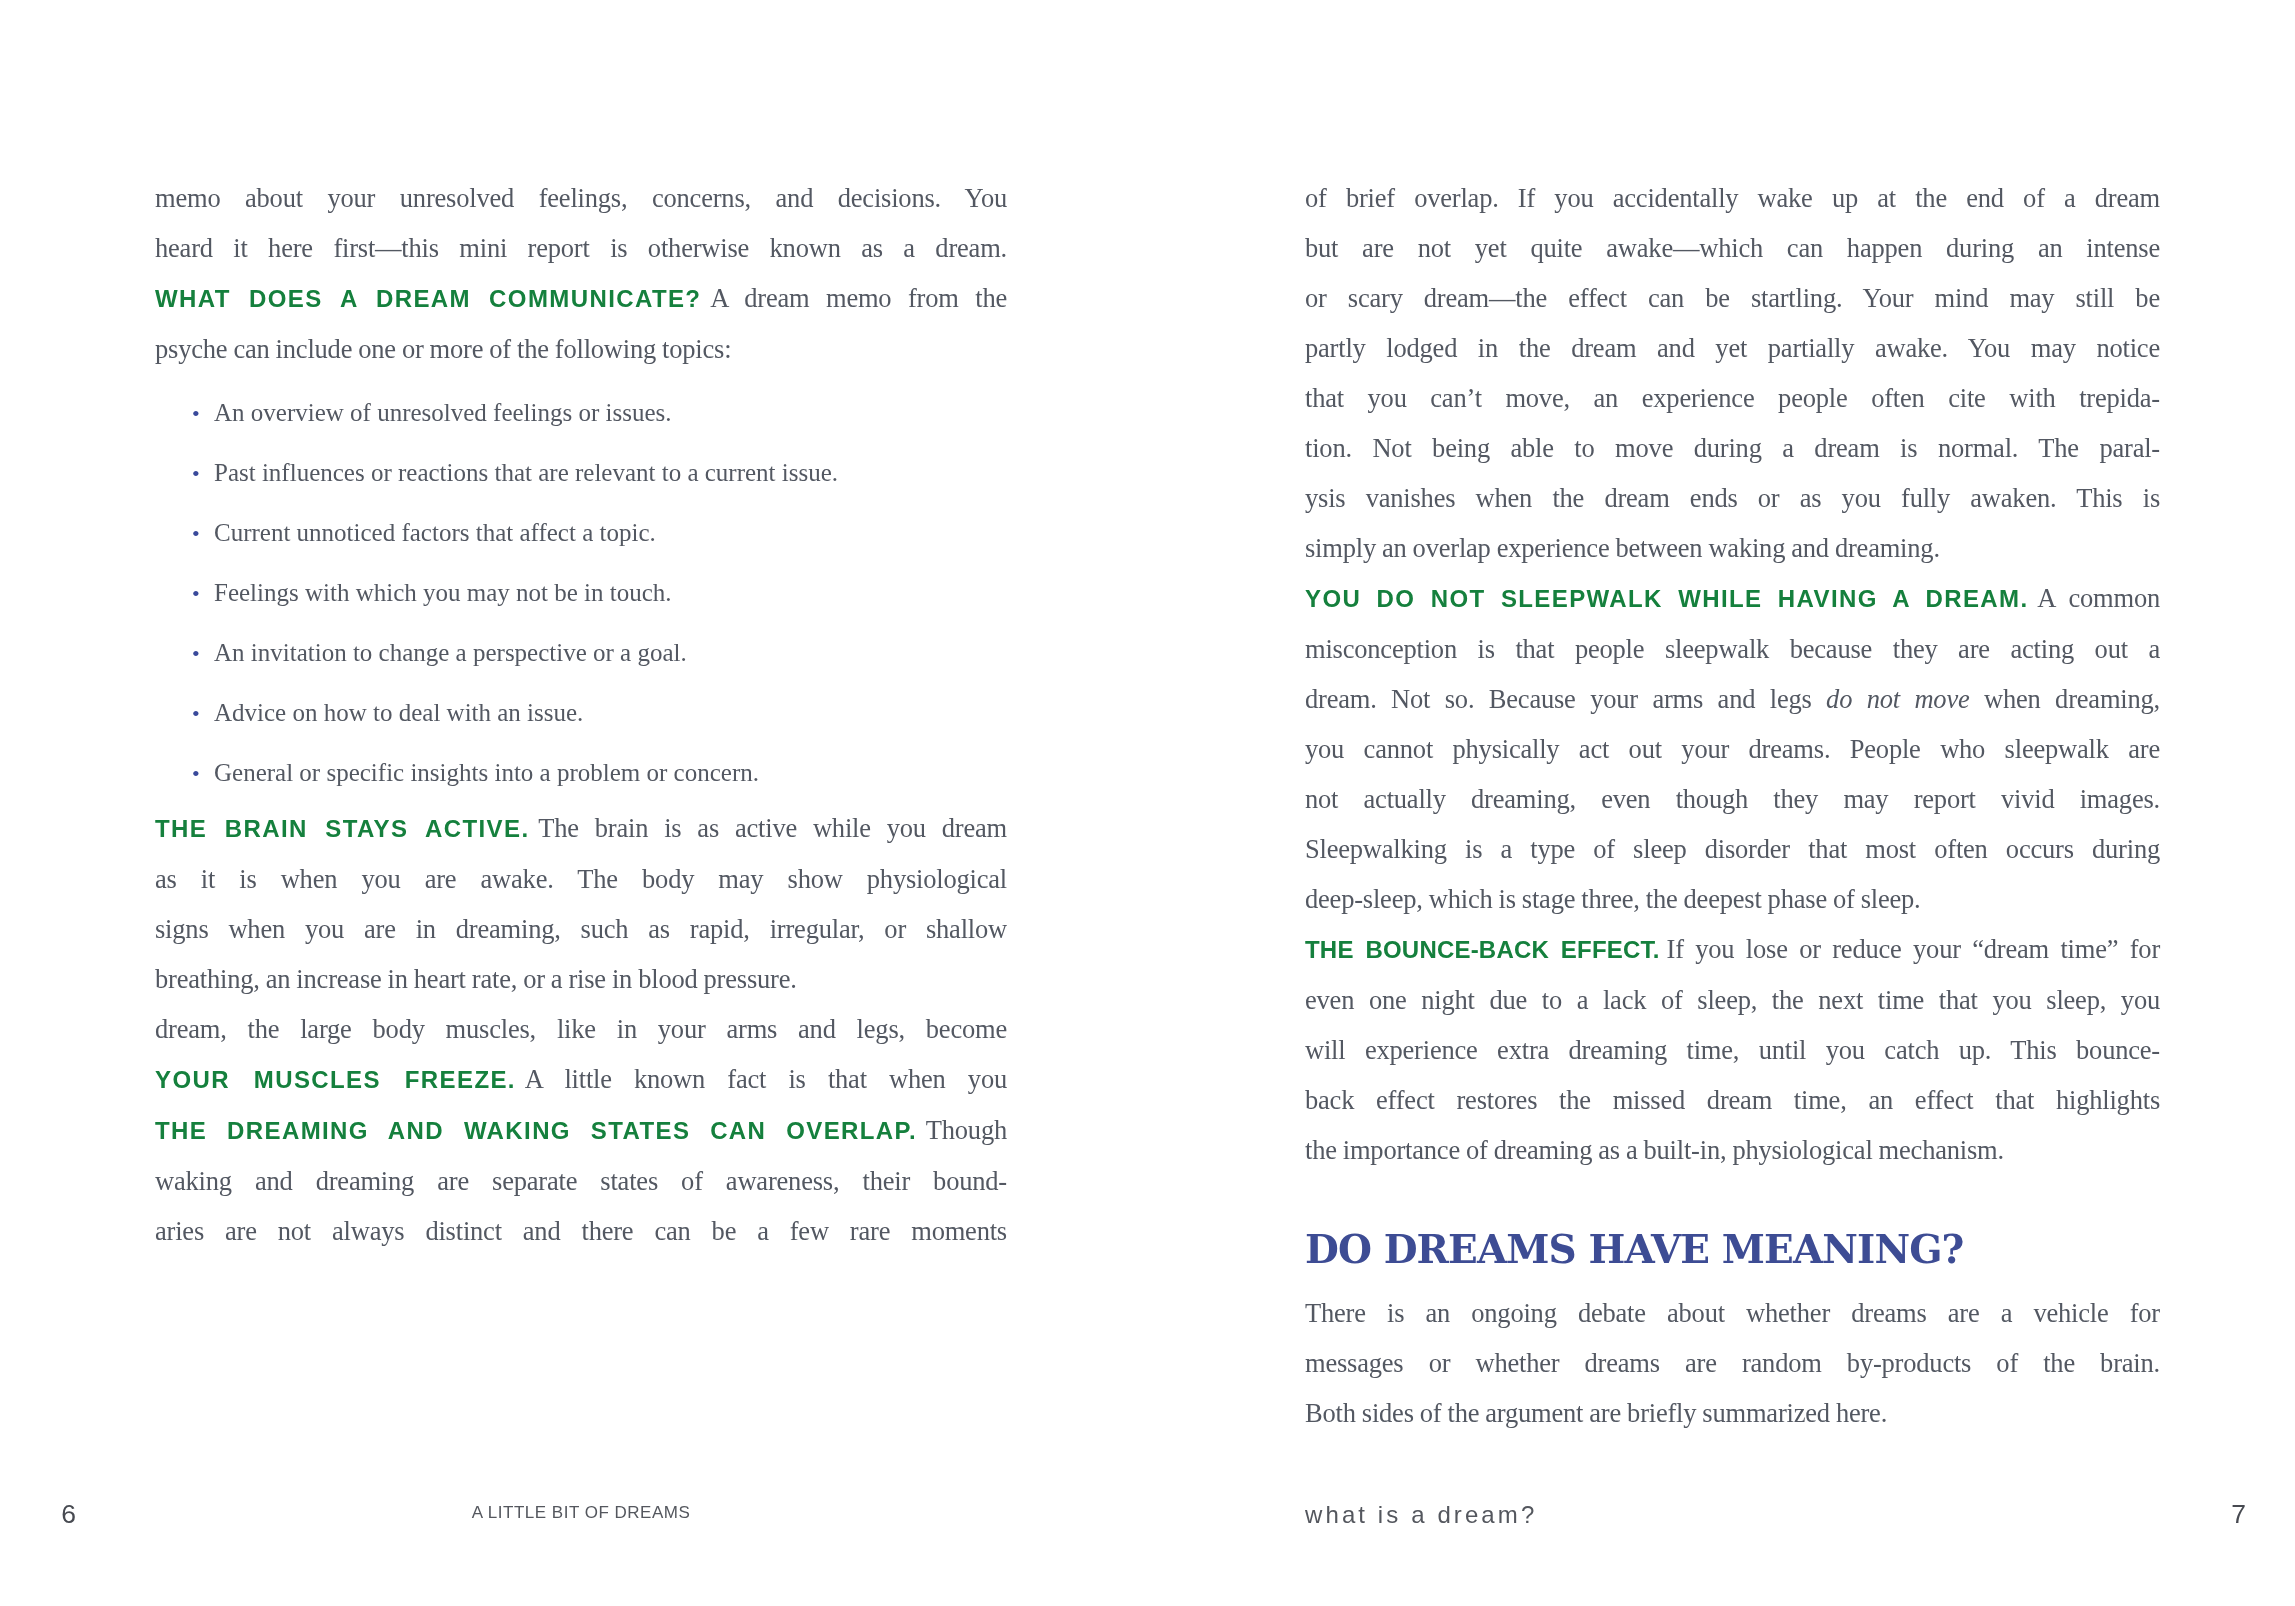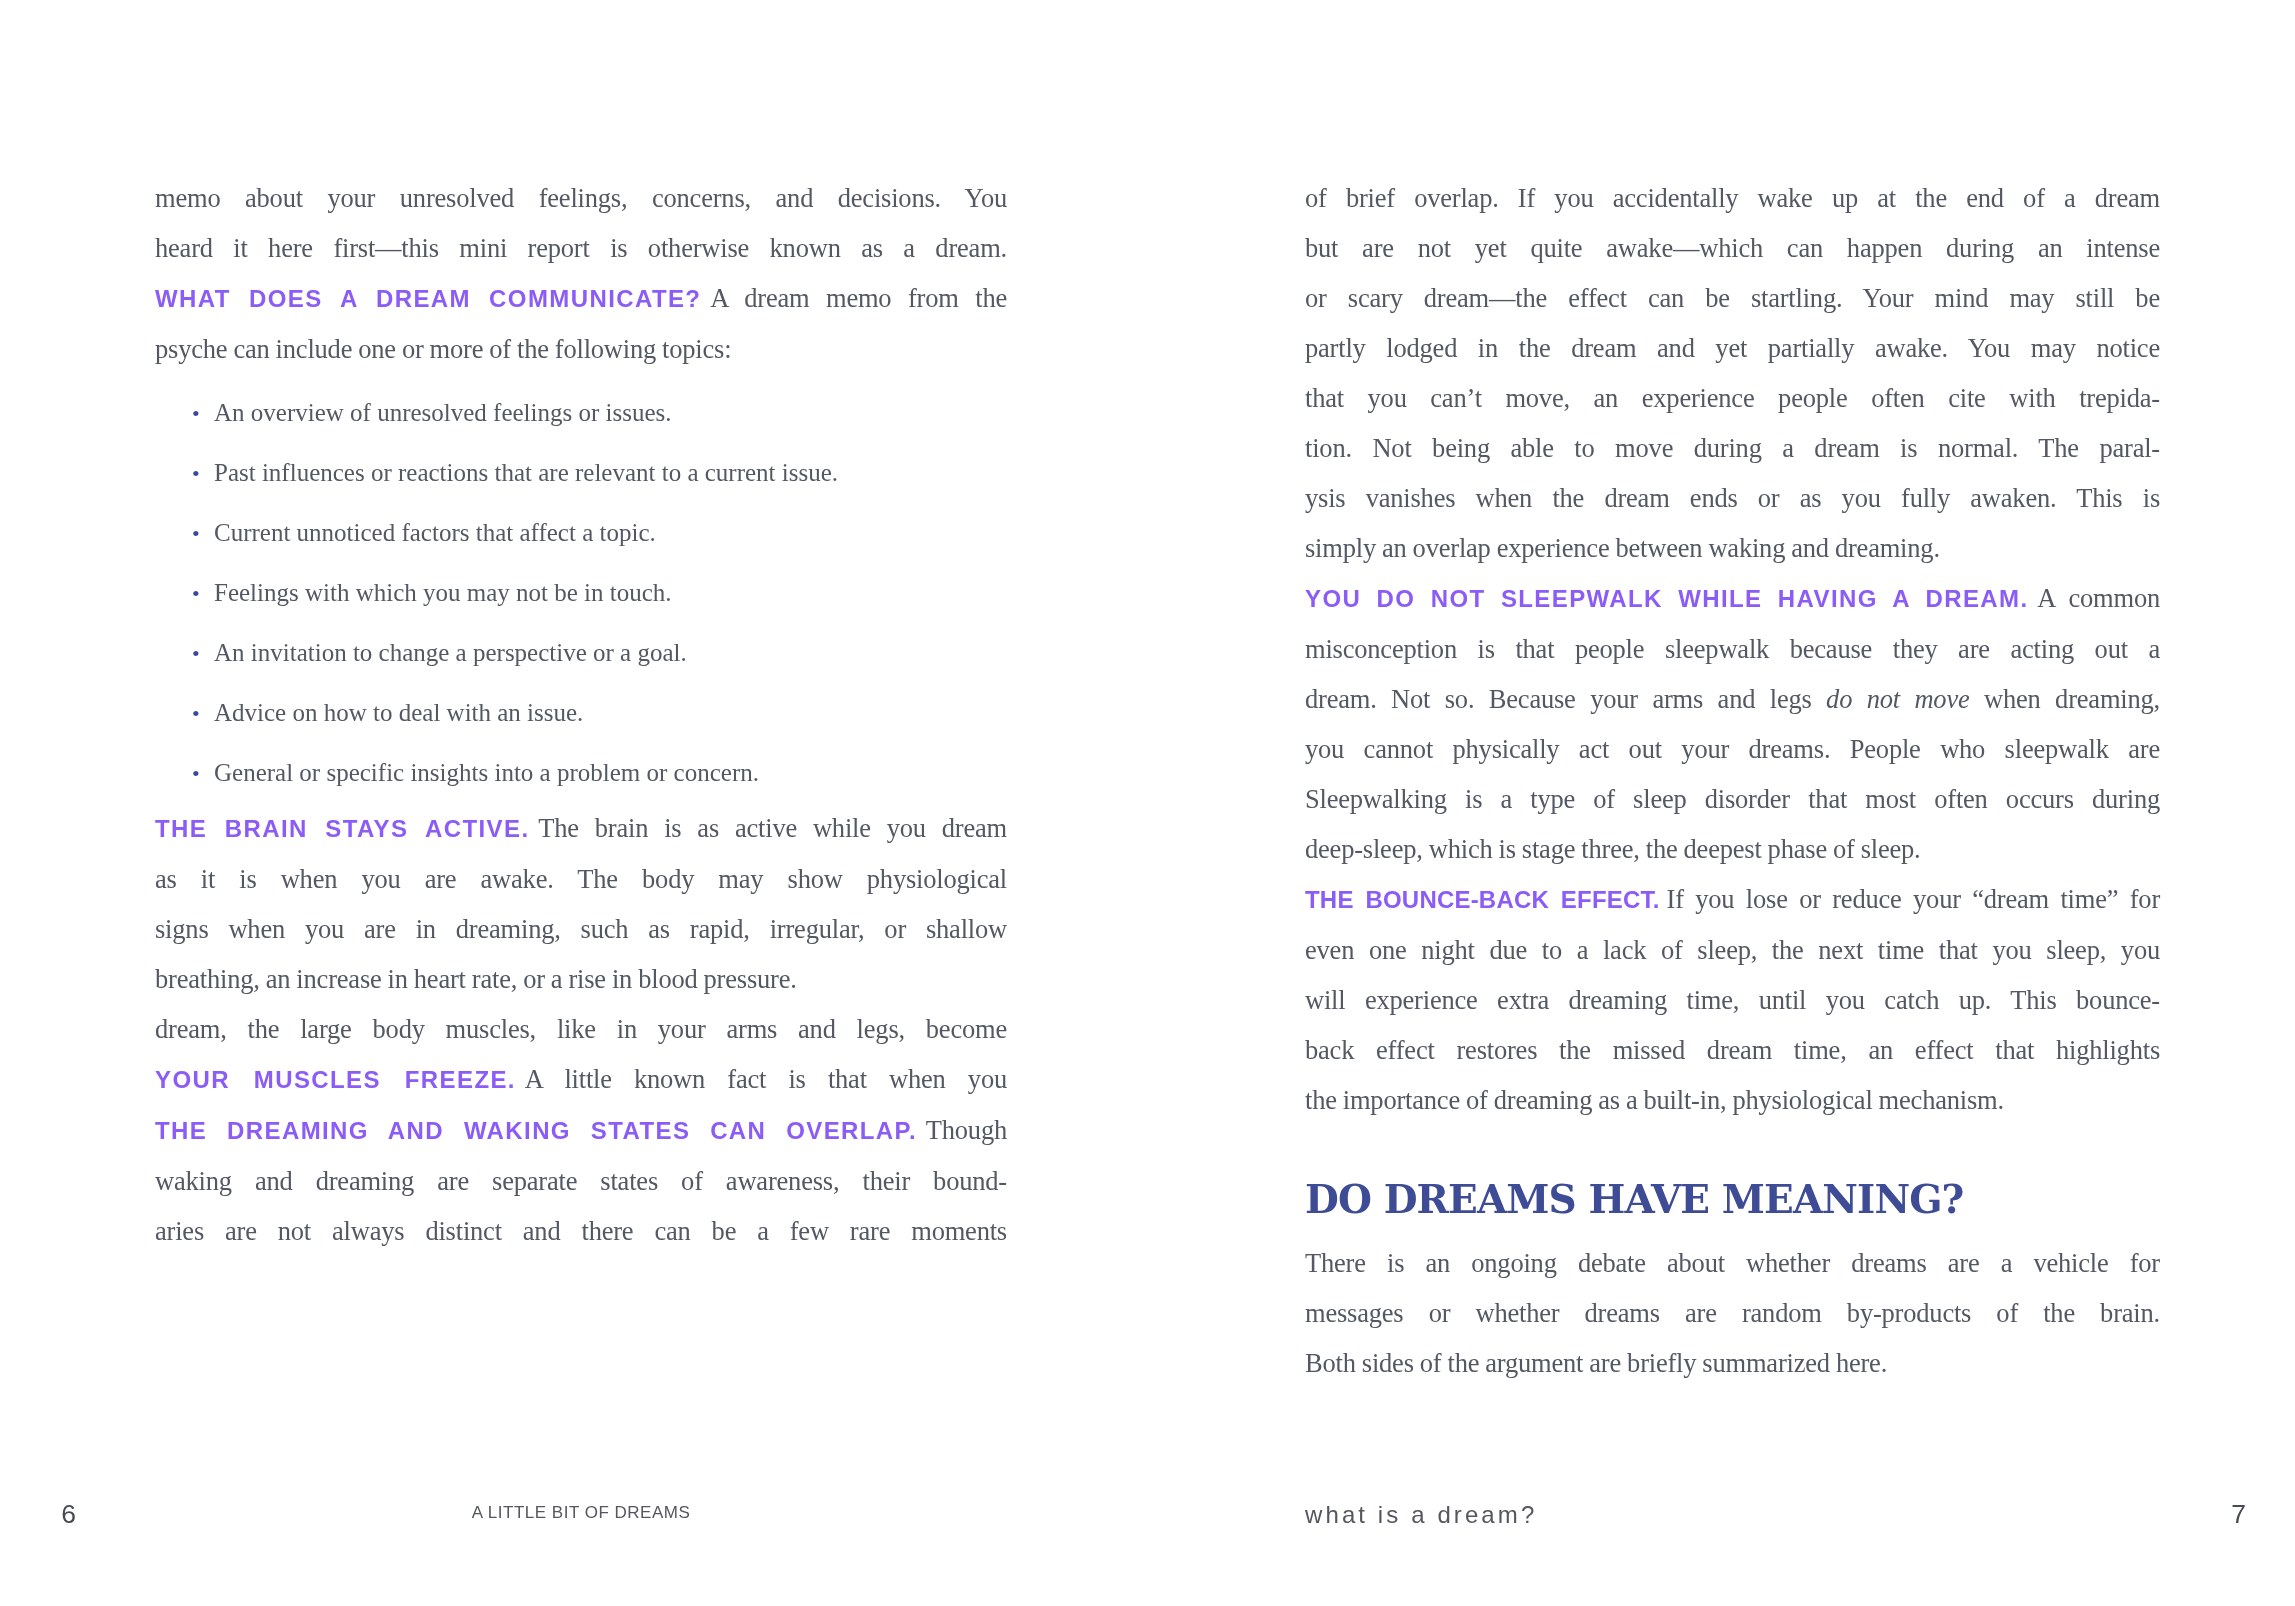--- a/index.html
+++ b/index.html
@@ -17,21 +17,21 @@
   .ln{
     font-size:26.5px;line-height:50px;color:#535862;
     letter-spacing:-0.2px;word-spacing:-0.4px;
     text-align:justify;text-align-last:left;white-space:normal;
   }
   .ln.j{text-align-last:justify;}
   .seg-body{}
   .seg-italic{font-style:italic;}
   .seg-lead,.seg-lead_tight{
     font-family:"Liberation Sans", sans-serif;font-weight:700;
-    color:#8b5cf6;font-size:24px;letter-spacing:1.4px;margin-right:8.8px;
+    color:#15803d;font-size:24px;letter-spacing:1.4px;margin-right:8.8px;
   }
   .seg-lead_tight{letter-spacing:0.2px;margin-right:7px;}
   
   .bullets{margin-top:8.8px;}
   .bullet{position:relative;padding-left:59px;font-size:25px;line-height:60px;color:#535862;}
   .dot{position:absolute;left:37px;top:0.9px;color:#3a4a9b;font-size:22px;}
   
   .heading{font-family:"DejaVu Serif", serif;font-weight:700;color:#3d4c94;}
   .col-left .heading{margin-top:49px;font-size:35px;line-height:41px;letter-spacing:-0.4px;}
   .col-right .heading{margin-top:50px;font-size:39px;line-height:49px;letter-spacing:-0.9px;}
@@ -102,20 +102,21 @@
         <div class="ln j"><span class="seg-body">that you can’t move, an experience people often cite with trepida-</span></div>
         <div class="ln j"><span class="seg-body">tion. Not being able to move during a dream is normal. The paral-</span></div>
         <div class="ln j"><span class="seg-body">ysis vanishes when the dream ends or as you fully awaken. This is</span></div>
         <div class="ln"><span class="seg-body">simply an overlap experience between waking and dreaming.</span></div>
       </div>
       <div class="para">
         <div class="ln j"><span class="seg-lead">YOU DO NOT SLEEPWALK WHILE HAVING A DREAM.</span><span class="seg-body">A common</span></div>
         <div class="ln j"><span class="seg-body">misconception is that people sleepwalk because they are acting out a</span></div>
         <div class="ln j"><span class="seg-body">dream. Not so. Because your arms and legs </span><span class="seg-italic">do not move</span><span class="seg-body"> when dreaming,</span></div>
         <div class="ln j"><span class="seg-body">you cannot physically act out your dreams. People who sleepwalk are</span></div>
+        <div class="ln j"><span class="seg-body">not actually dreaming, even though they may report vivid images.</span></div>
         <div class="ln j"><span class="seg-body">Sleepwalking is a type of sleep disorder that most often occurs during</span></div>
         <div class="ln"><span class="seg-body">deep-sleep, which is stage three, the deepest phase of sleep.</span></div>
       </div>
       <div class="para">
         <div class="ln j"><span class="seg-lead_tight">THE BOUNCE-BACK EFFECT.</span><span class="seg-body">If you lose or reduce your “dream time” for</span></div>
         <div class="ln j"><span class="seg-body">even one night due to a lack of sleep, the next time that you sleep, you</span></div>
         <div class="ln j"><span class="seg-body">will experience extra dreaming time, until you catch up. This bounce-</span></div>
         <div class="ln j"><span class="seg-body">back effect restores the missed dream time, an effect that highlights</span></div>
         <div class="ln"><span class="seg-body">the importance of dreaming as a built-in, physiological mechanism.</span></div>
       </div>

